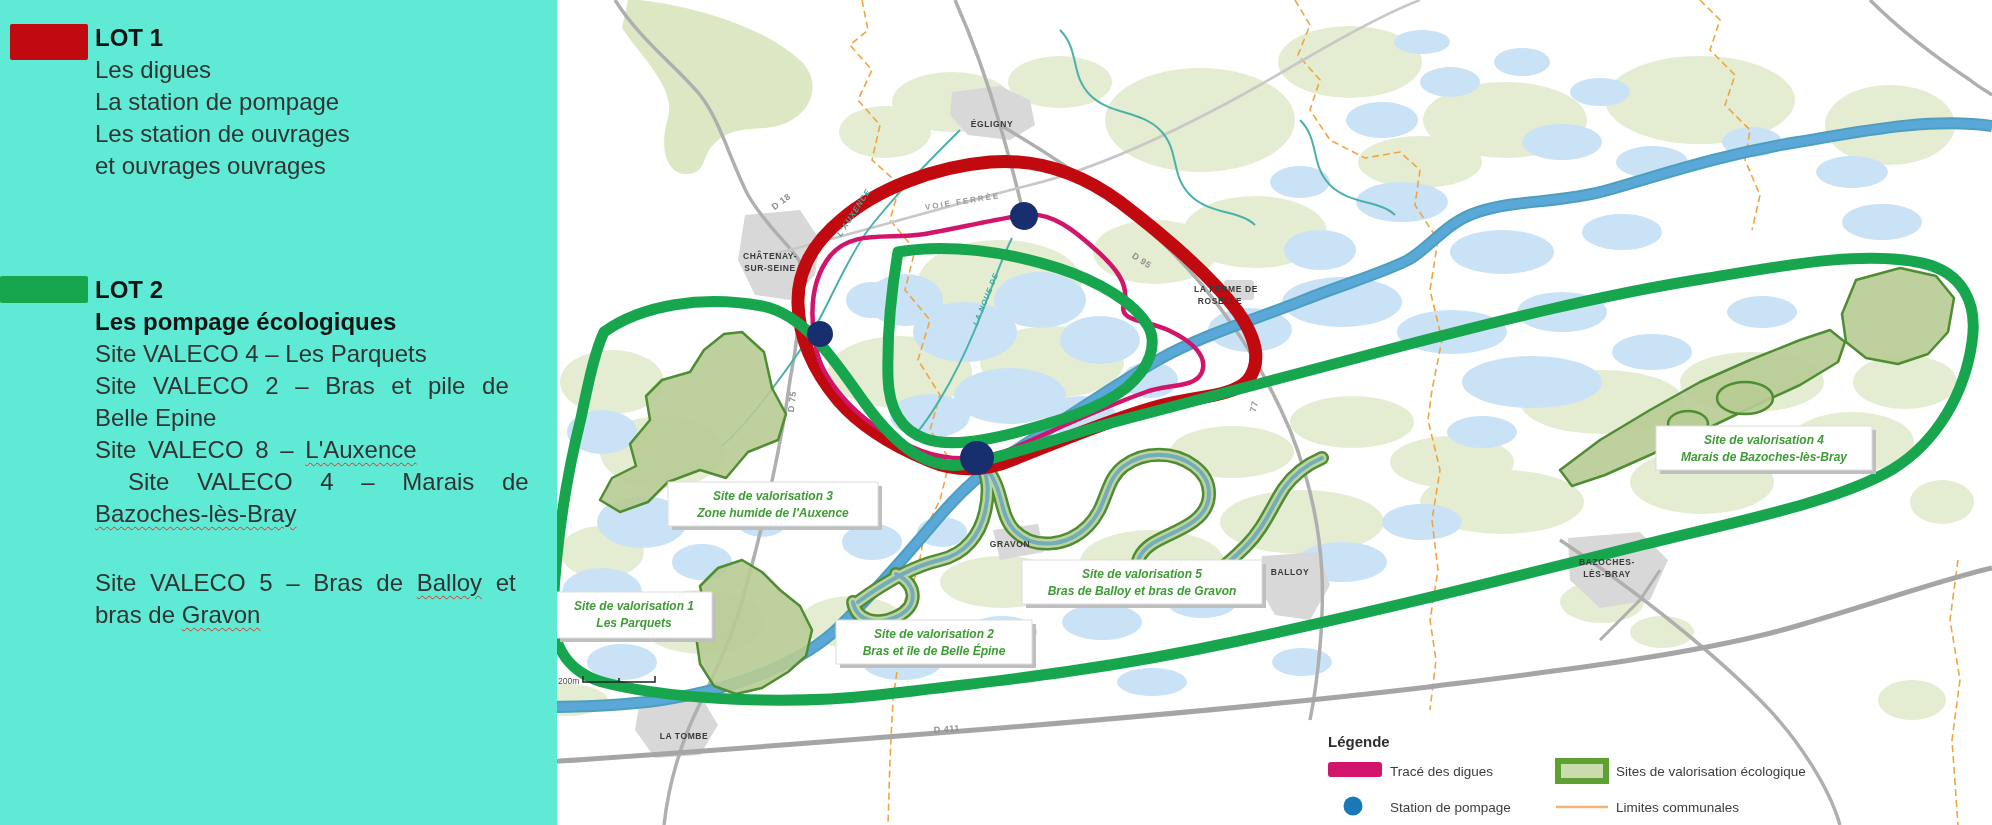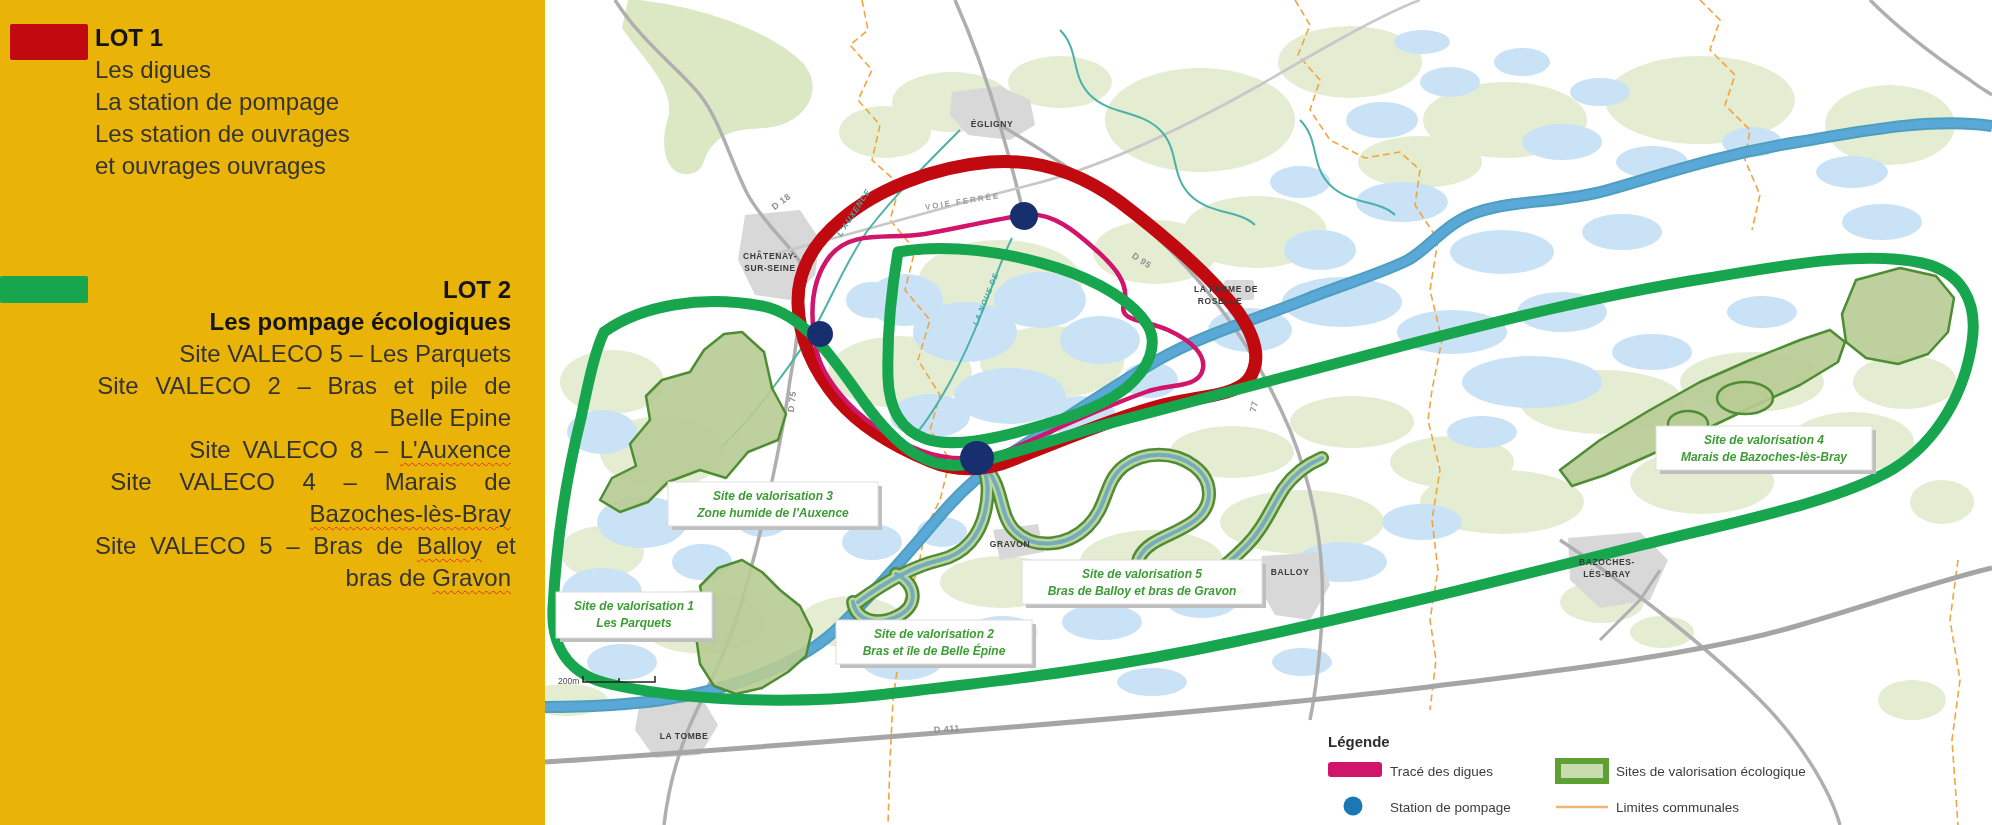--- a/index.html
+++ b/index.html
@@ -1,32 +1,32 @@
 <!DOCTYPE html>
 <html><head>
 <meta charset="utf-8">
 <style>
   html,body{margin:0;padding:0;background:#fff;}
   .stage{position:relative;width:1992px;height:825px;background:#ffffff;overflow:hidden;
          font-family:"Liberation Sans",sans-serif;}
   
-  .panel{position:absolute;left:0;top:0;width:545px;height:825px;background:#eab308;z-index:5;}
+  .panel{position:absolute;left:0;top:0;width:545px;height:825px;background:#5eead4;z-index:5;padding-left:12px;}
   .swatch{position:absolute;border-radius:2px;}
   .sw1{left:10px;top:24px;width:78px;height:36px;background:#C00A10;}
   .sw2{left:0px;top:276px;width:88px;height:27px;background:#17A64E;}
   .ptext{position:absolute;left:95px;width:416px;color:#333;font-size:24px;line-height:32px;}
   .pt1{top:22px;}
-  .pt2{top:274px;text-align:right;}
+  .pt2{top:274px;}
   .ptitle{font-weight:700;color:#141414;}
   .psub{font-weight:700;color:#141414;}
   .pline{white-space:nowrap;}
   .j2{word-spacing:10px;}
   .j3{word-spacing:5px;}
-  .j4{word-spacing:21px;}
-  .j5{word-spacing:7px;}
+  .j4{word-spacing:21px;margin-left:33px;}
+  .j5{word-spacing:7px;margin-top:37px;}
   .sq{text-decoration-line:underline;text-decoration-style:wavy;text-decoration-color:#E2331E;
       text-decoration-thickness:1px;text-underline-offset:4px;}
   
   .map{position:absolute;left:545px;top:0;width:1447px;height:825px;}
   text{font-family:"Liberation Sans",sans-serif;}
   .town{font-size:8.5px;font-weight:700;fill:#3A3A3A;letter-spacing:.6px;text-anchor:middle;}
   .road{font-size:9px;font-weight:700;fill:#8F8F8F;letter-spacing:.5px;text-anchor:middle;}
   .riv{font-size:8px;font-weight:700;font-style:italic;fill:#3FA9A2;letter-spacing:1px;text-anchor:middle;}
   .sitelbl{font-size:12px;font-weight:700;font-style:italic;fill:#3E9C35;text-anchor:middle;}
   .legtitle{font-size:15px;font-weight:700;fill:#2E2E2E;}
@@ -44,21 +44,21 @@
       <div class="pline ptitle">LOT 1</div>
       <div class="pline">Les digues</div>
       <div class="pline">La station de pompage</div>
       <div class="pline">Les station de ouvrages</div>
       <div class="pline">et ouvrages ouvrages</div>
     </div>
     <div class="swatch sw2"></div>
     <div class="ptext pt2">
       <div class="pline ptitle">LOT 2</div>
       <div class="pline psub">Les pompage écologiques</div>
-      <div class="pline">Site VALECO 5 – Les Parquets</div>
+      <div class="pline">Site VALECO 4 – Les Parquets</div>
       <div class="pline j2">Site VALECO 2 – Bras et pile de</div>
       <div class="pline">Belle Epine</div>
       <div class="pline j3"><span>Site VALECO  8 – </span><span class="sq">L'Auxence</span></div>
       <div class="pline j4">Site VALECO 4 – Marais de</div>
       <div class="pline"><span class="sq">Bazoches-lès-Bray</span></div>
       <div class="pline j5"><span>Site VALECO 5 – Bras de </span><span class="sq">Balloy</span><span> et</span></div>
       <div class="pline"><span>bras de </span><span class="sq">Gravon</span></div>
     </div>
   </div>
 

